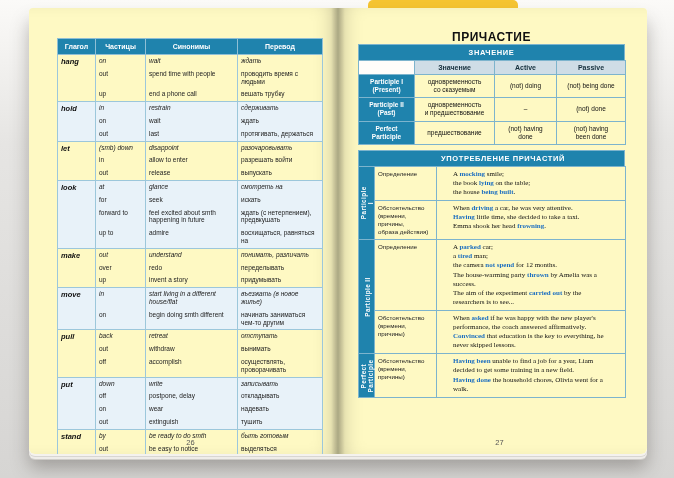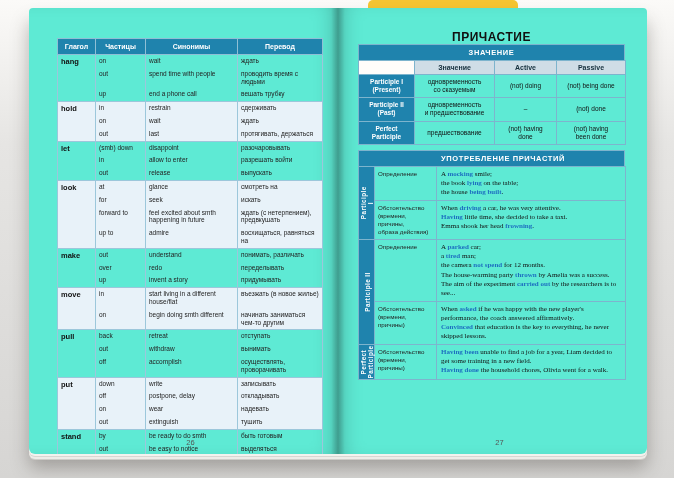--- a/index.html
+++ b/index.html
@@ -8,39 +8,39 @@
 
   .scene { position:relative; width:674px; height:478px; overflow:hidden;
            background:linear-gradient(180deg,#fbfaf8 0%,#e6e5e3 30%,#d6d5d3 100%); }
   .cover-peek { position:absolute; left:368px; top:0; width:150px; height:14px;
                 background:#f5c431; border-radius:5px; }
 
   .book { position:absolute; left:29px; top:8px; width:618px; height:446px; display:flex;
           background:#fffdfa; border-radius:4px 4px 6px 6px;
           box-shadow:0 2px 0 #f4f2ee, 0 3px 0 #d8d6d2, 0 5px 0 #efede9,
                      0 6px 0 #cfcdc9, 0 14px 18px rgba(60,55,50,.35); }
-  .page { position:relative; width:309px; height:446px; overflow:hidden; background:#5eead4; }
+  .page { position:relative; width:309px; height:446px; overflow:hidden; background:#fef9c3; }
   .page.left  { padding:30px 16px 20px 28px; border-radius:4px 0 0 6px;
                 box-shadow:inset -16px 0 22px -14px rgba(0,0,0,.28); }
   .page.right { padding:22px 22px 20px 20px; border-radius:0 4px 6px 0;
                 box-shadow:inset 16px 0 22px -14px rgba(0,0,0,.28); }
   .spine { position:absolute; left:50%; top:0; width:14px; height:100%; transform:translateX(-50%);
            background:linear-gradient(90deg, rgba(0,0,0,0) 0%, rgba(0,0,0,.20) 50%, rgba(0,0,0,0) 100%);
            pointer-events:none; }
 
   .pnum { position:absolute; bottom:7px; left:0; right:0; text-align:center;
           font-size:7.5px; color:#555;padding-left:14px; }
 
   
   .pv { width:100%; border-collapse:collapse; table-layout:fixed; border:1px solid #9cc7db; }
   .pv th { background:var(--teal,#1f83ad); color:#fff; font-size:7px; font-weight:bold;
            padding:4px 2px; border:1px solid #8fbfd5; text-align:center; }
   .pv td { border-left:1px solid #9cc7db; border-right:1px solid #9cc7db;
            font-size:6.5px; line-height:1.2; padding:2px 3px 3px; vertical-align:top; color:#222; }
-  .pv tr.gs td { border-top:1px solid #9cc7db; }
+  .pv tr.gs td { border-top:1px solid #9cc7db;font-style:italic; }
   .pv td.verb { font-weight:bold; font-size:7.5px; color:#111; }
   .pv tr.alt td { background:#e8f2f9; }
 
   
   .title { text-align:center; font-size:12px; font-weight:bold; color:#111; letter-spacing:.5px; }
   .subtitle { text-align:center; font-size:9.5px; font-weight:bold; color:#111; margin:1px 0 6px; }
   .band { background:var(--teal,#1f83ad); color:#fff; text-align:center; font-size:7.5px;
           font-weight:bold; padding:3px 0; letter-spacing:.6px; border:1px solid #7db4cd; border-bottom:none; }
   .band.second { margin-top:5px;padding-left:23px; }
 
@@ -54,21 +54,21 @@
 
   .usage { width:100%; border-collapse:collapse; table-layout:fixed; }
   .usage td { border:1px solid #7db4cd; vertical-align:top; }
   .usage td.vlabel { background:var(--teal,#1f83ad); position:relative; padding:0; }
   .usage td.vlabel span { position:absolute; left:50%; top:50%;
                           transform:translate(-50%,-50%) rotate(180deg);
                           writing-mode:vertical-rl; color:#fff; font-weight:bold;
                           font-size:6.4px; letter-spacing:.4px; text-align:center; }
   .usage td.role { font-size:6.2px; padding:3px; line-height:1.3; white-space:pre-line; color:#222; }
   .usage td.ex { font-family:"Liberation Serif", serif; font-size:7px; line-height:1.3;
-                 padding:3px 4px; white-space:pre-line; color:#111; }
+                 padding:3px 16px; white-space:pre-line; color:#111; }
   .usage .hl { color:var(--hl,#1d6fc0); font-weight:bold; }
 </style>
 </head>
 <body>
 
 <div class="scene">
   <div class="cover-peek"></div>
 
   <div class="book">
 

